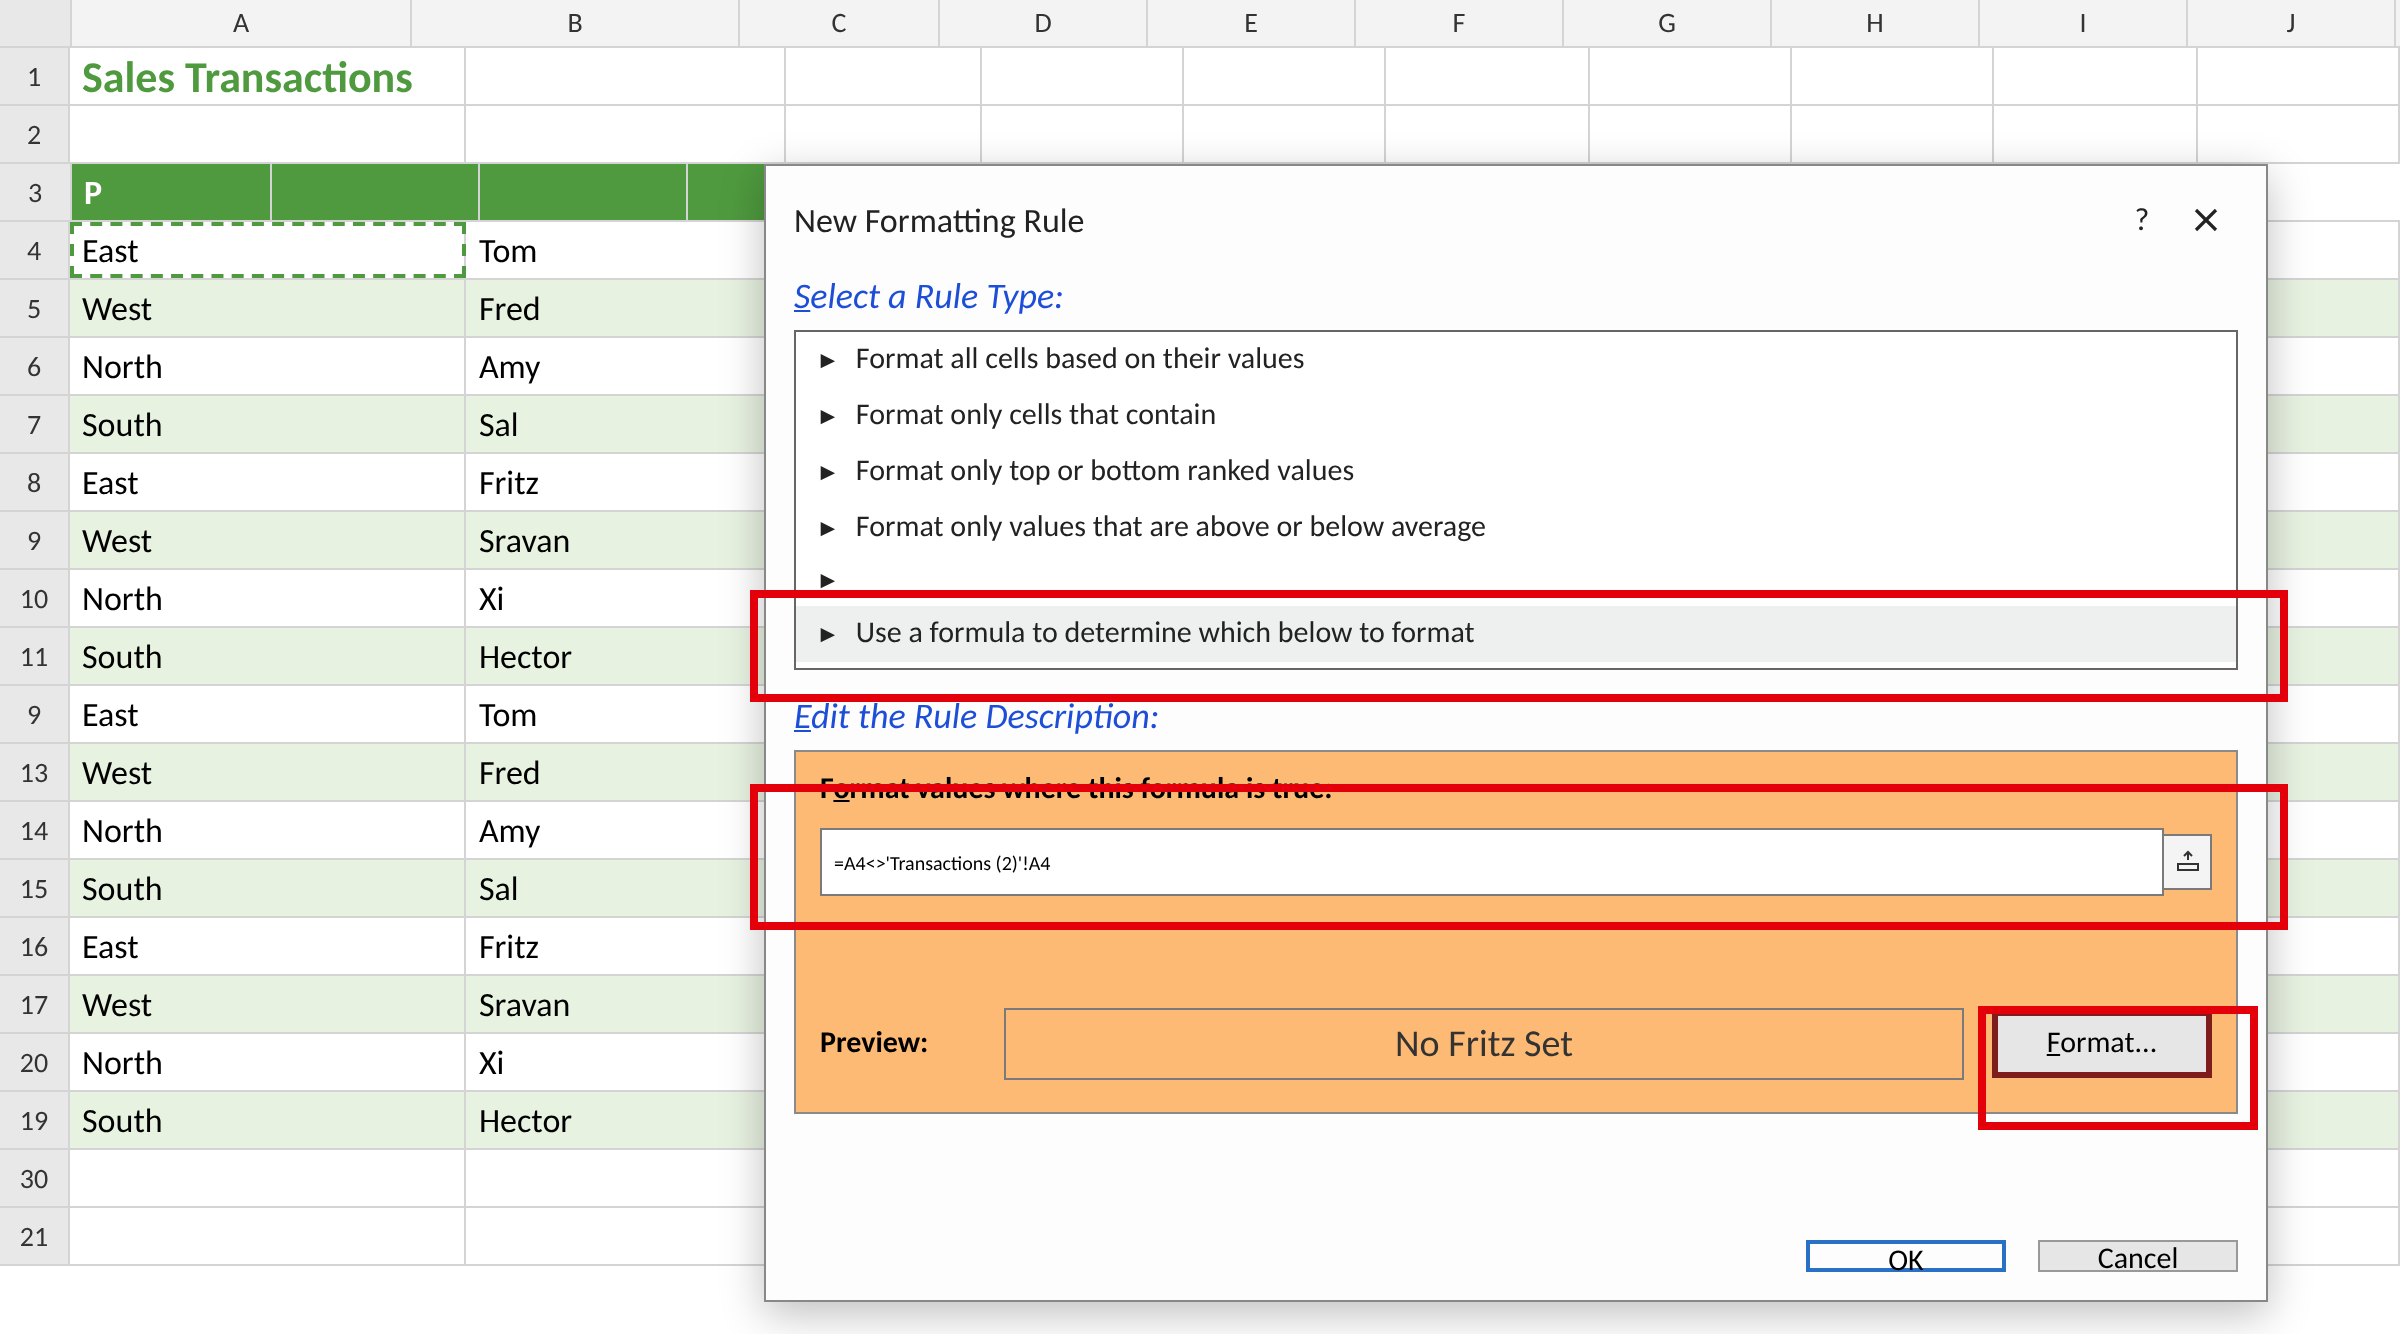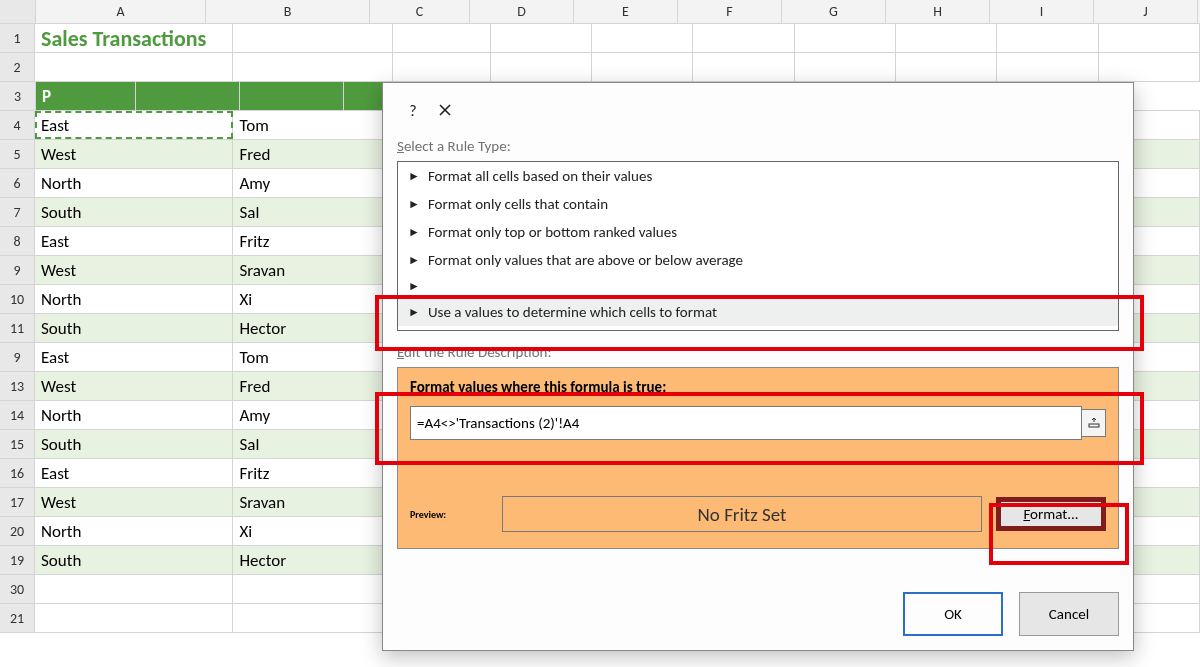--- a/index.html
+++ b/index.html
@@ -27,42 +27,42 @@
 .striped .cell { background: #e8f2e1; }
 .marching { outline: 2px dashed #4f9a3e; outline-offset: -2px; }
 
 
 .dialog { position: absolute; left: 382px; top: 82px; width: 752px; height: 569px; background: #fdfdfd; border: 1px solid #888; box-shadow: 0 6px 20px rgba(0,0,0,0.25); padding: 12px 14px; }
 .dlg-titlebar { display: flex; align-items: center; height: 30px; }
 .dlg-title { font-size: 17px; color: #222; flex: 1; }
 .dlg-help, .dlg-close { width: 32px; height: 24px; display: flex; align-items: center; justify-content: center; font-size: 16px; color: #222; }
 .dlg-close svg { width: 12px; height: 12px; stroke: #222; stroke-width: 1.6; }
 
-.section-label { font-size: 15px; color: #737373; margin: 12px 0 6px; }
+.section-label { font-size: 18px; color: #1d4ed8; margin: 12px 0 6px; font-style: italic; }
 .section-label .ul { text-decoration: underline; }
 
 .rule-list { border: 1px solid #666; background: #fff; height: 170px; overflow: hidden; }
 .rule-item { padding: 5px 10px; font-size: 15px; color: #222; display: flex; align-items: center; }
 .rule-item .arrow { margin-right: 8px; font-size: 12px; }
 .rule-item.selected { background: #eef0ef; }
 
 .desc-box { border: 1px solid #8a8a8a; background: #fdba74; margin-top: 6px; padding: 10px 12px 16px; }
 .desc-title { font-size: 15px; font-weight: bold; margin-bottom: 10px; }
 .formula-row { display: flex; align-items: center; }
-.formula-input { flex: 1; border: 1px solid #7a7a7a; height: 28px; padding: 16px 6px; font-size: 15px; font-family: Calibri, Arial, sans-serif; }
+.formula-input { flex: 1; border: 1px solid #7a7a7a; height: 28px; padding: 16px 6px; font-size: 10px; font-family: Calibri, Arial, sans-serif; }
 .collapse-btn { width: 24px; height: 28px; border: 1px solid #7a7a7a; border-left: none; display: flex; align-items: center; justify-content: center; background: #f4f4f4; }
 .collapse-btn svg { width: 12px; height: 12px; }
 
 .preview-row { display: flex; align-items: center; margin-top: 56px; }
-.preview-label { font-size: 10px; font-weight: bold; width: 92px; }
+.preview-label { font-size: 15px; font-weight: bold; width: 92px; }
 .preview-box { flex: 1; border: 1px solid #7a7a7a; height: 36px; display: flex; align-items: center; justify-content: center; font-size: 19px; color: #333; }
-.format-btn { width: 110px; height: 34px; margin-left: 14px; background: #e6e6e6; border: 5px solid #7f1d1d; font-size: 15px; }
+.format-btn { width: 110px; height: 34px; margin-left: 14px; background: #e6e6e6; border: 3px solid #7f1d1d; font-size: 15px; }
 
 .dlg-buttons { position: absolute; bottom: 14px; right: 14px; display: flex; gap: 16px; }
-.dlg-btn { width: 100px; height: 44px; background: #e6e6e6; border: 1px solid #999; font-size: 15px; }
+.dlg-btn { width: 100px; height: 16px; background: #e6e6e6; border: 1px solid #999; font-size: 15px; }
 .dlg-btn.ok { border: 2px solid #2a70c4; background: #fdfdfd; }
 
 
 .hl { position: absolute; border: 4px solid #e3000b; pointer-events: none; }
 </style>
 </head>
 <body>
 
 <div class="sheet">
   <div class="col-headers">
@@ -348,20 +348,21 @@
         <div class="cell col-G"></div>
         <div class="cell col-H"></div>
         <div class="cell col-I"></div>
         <div class="cell col-J"></div>
       </div>
     </div>
 </div>
 
 <div class="dialog">
   <div class="dlg-titlebar">
+    <div class="dlg-title">New Formatting Rule</div>
     <div class="dlg-help">?</div>
     <div class="dlg-close">
         <svg viewBox="0 0 12 12">
           <line x1="1" y1="1" x2="11" y2="11"></line>
           <line x1="11" y1="1" x2="1" y2="11"></line>
         </svg>
       </div>
   </div>
 
   <div class="section-label"><span class="ul">S</span><span>elect a Rule Type:</span></div>
@@ -380,21 +381,21 @@
       </div>
       <div class="rule-item">
         <span class="arrow">►</span>
         <span>Format only values that are above or below average</span>
       </div>
       <div class="rule-item">
         <span class="arrow">►</span>
       </div>
       <div class="rule-item selected">
         <span class="arrow">►</span>
-        <span>Use a values to determine which cells to format</span>
+        <span>Use a formula to determine which below to format</span>
       </div>
     </div>
 
   <div class="section-label"><span class="ul">E</span>dit the Rule Description:</div>
 
   <div class="desc-box">
     <div class="desc-title">F<span style="text-decoration:underline">o</span>rmat values where this formula is true:</div>
     <div class="formula-row">
       <input class="formula-input" value="=A4&lt;&gt;'Transactions (2)'!A4" style="">
       <div class="collapse-btn">

